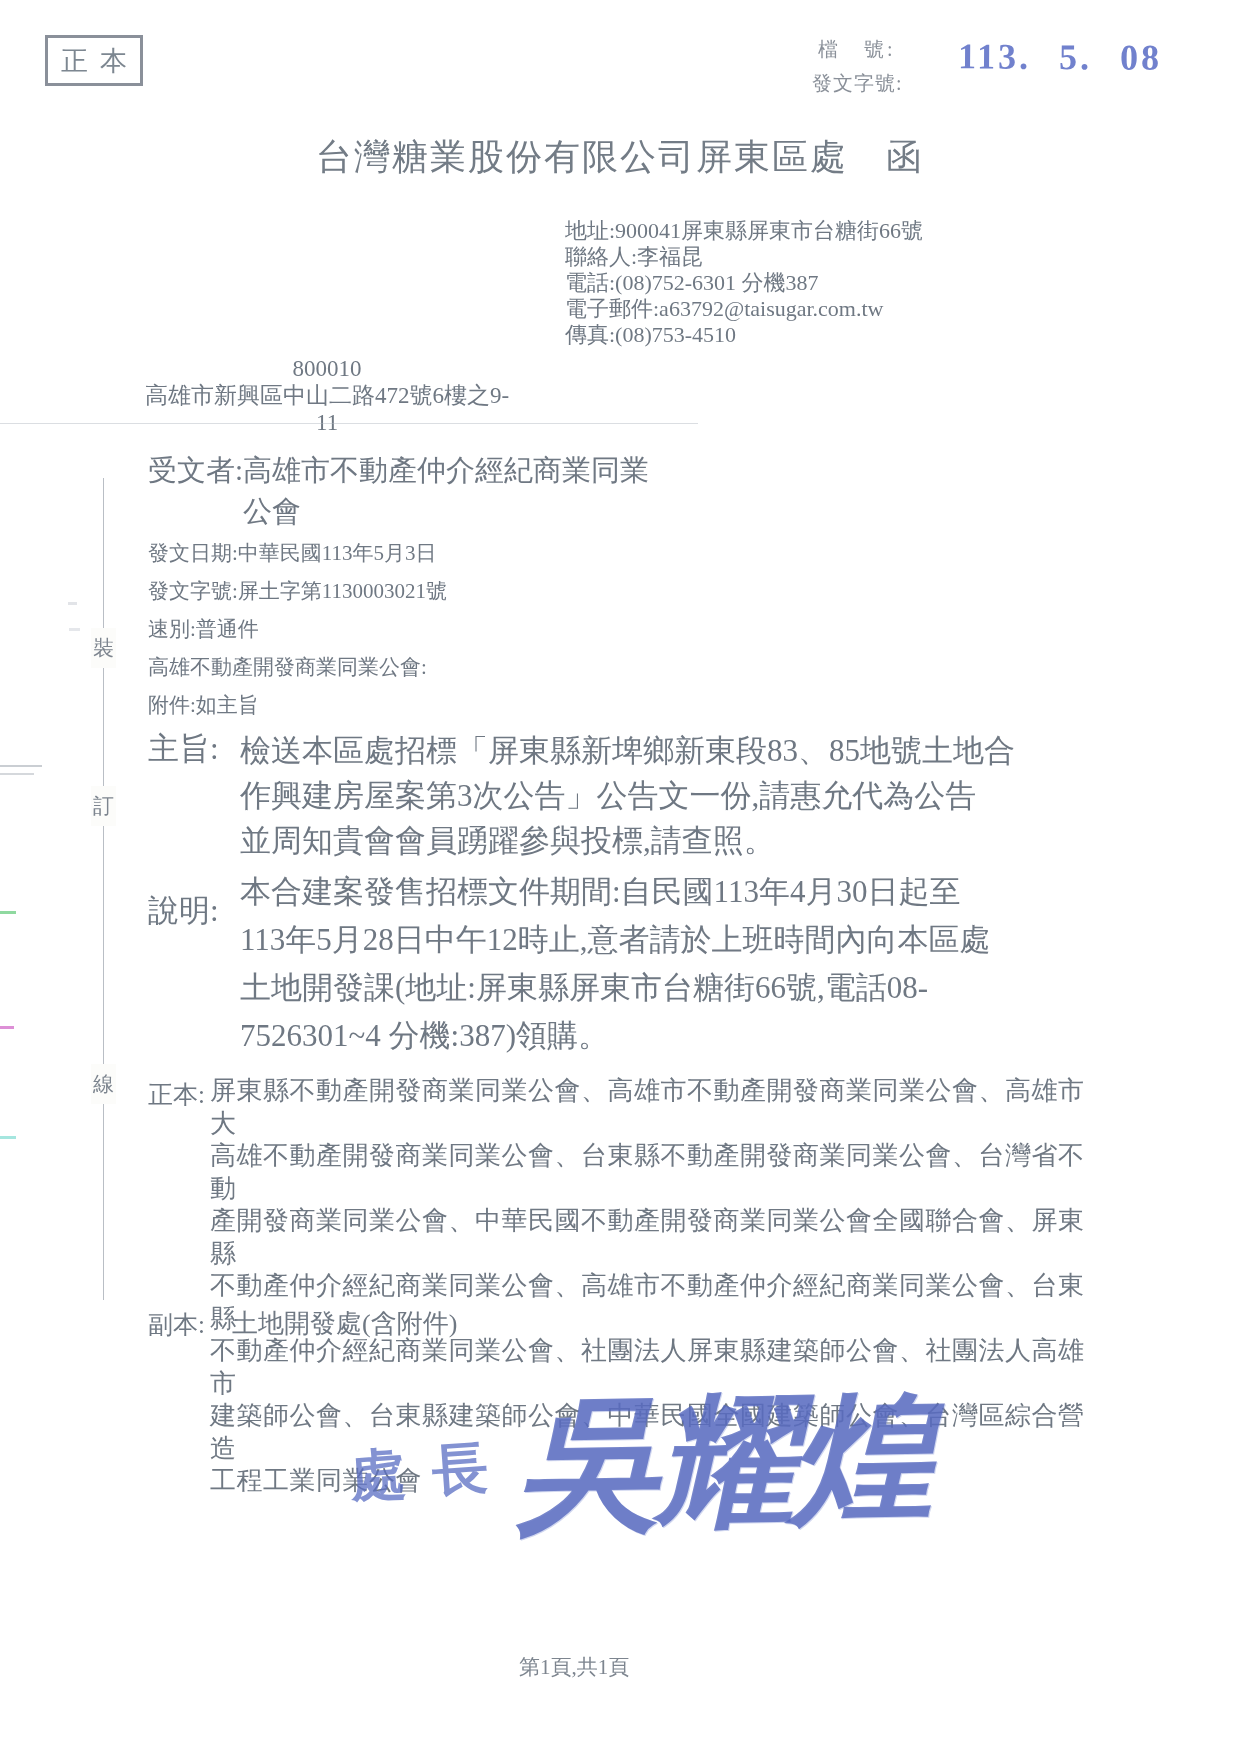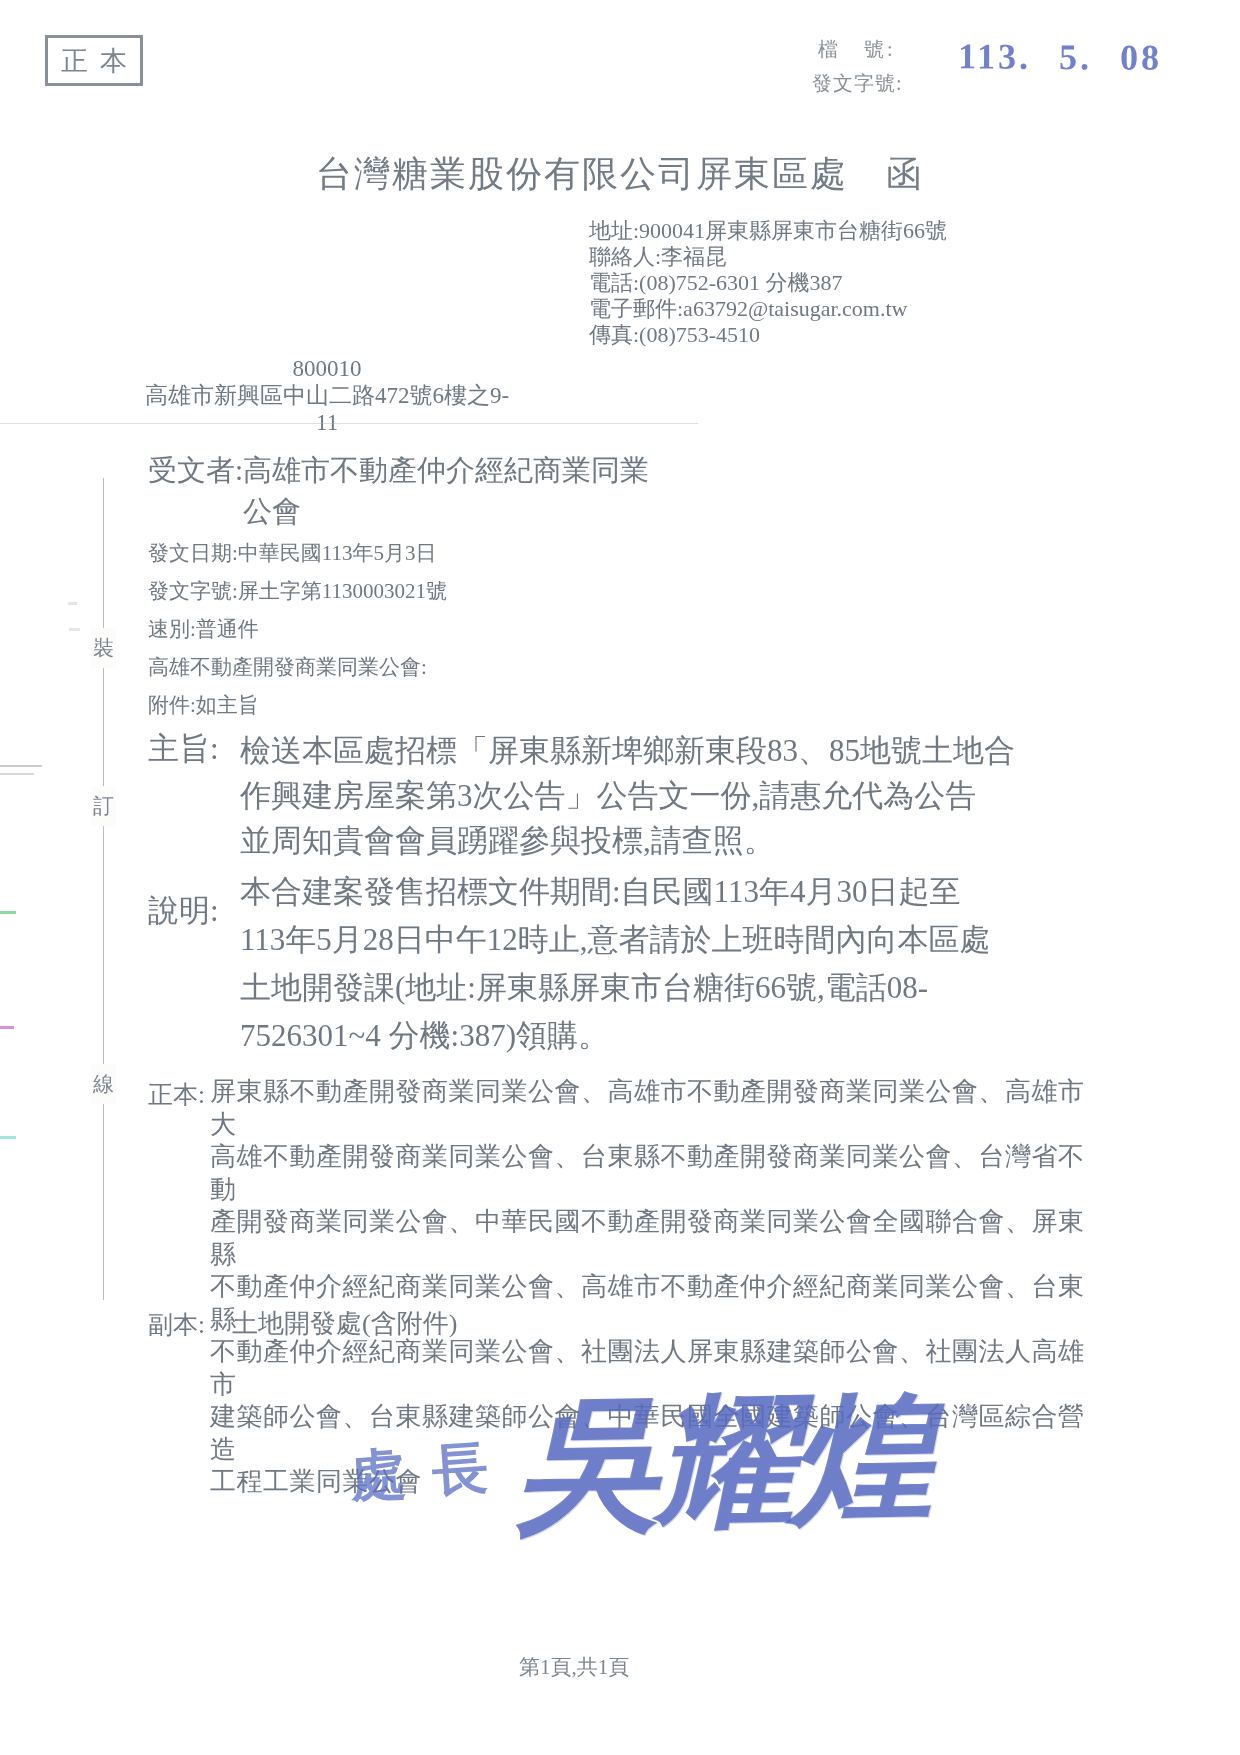--- a/index.html
+++ b/index.html
@@ -28,44 +28,44 @@
   .retention-label{left:812px;top:70px;font-size:20px;letter-spacing:1px;color:#8a9099;}
   .date-stamp{
     left:958px;top:36px;
     font-size:36px;font-weight:700;
     letter-spacing:3px;word-spacing:16px;
     color:#6577c9;opacity:.92;
     transform:rotate(.4deg);
   }
 
   .doc-title{
-    left:150px;top:150px;width:940px;
+    left:150px;top:133px;width:940px;
     text-align:center;
     font-size:36px;letter-spacing:2px;
     color:#737c86;
   }
 
   .sender-block{left:565px;top:218px;font-size:22px;line-height:26px;}
-  .sender-block div{white-space:nowrap;margin-left:24px;}
+  .sender-block div{white-space:nowrap;}
 
   .mailing-block{left:145px;top:355px;font-size:23px;line-height:27px;text-align:center;}
 
   .recipient-row{left:148px;top:450px;font-size:29px;line-height:41px;display:flex;}
   .recipient-name{width:420px;}
 
   .meta-block{left:148px;top:534px;font-size:21px;line-height:38px;}
 
   .para-label{font-size:31px;}
   .subject-label{left:148px;top:728px;}
   .subject-body{left:240px;top:728px;width:800px;font-size:31px;line-height:45px;}
   .expl-label{left:148px;top:868px;margin-top:22px;}
   .expl-body{left:240px;top:868px;width:810px;font-size:31px;line-height:48px;}
 
   .dist-label{left:148px;top:1078px;font-size:25px;}
-  .dist-body{left:210px;top:1076px;width:890px;font-size:26px;line-height:32.5px;letter-spacing:.5px;}
+  .dist-body{left:210px;top:1076px;width:890px;font-size:26px;line-height:32.5px;letter-spacing:.5px;font-family:Liberation Mono, monospace;}
   .copyto-label{left:148px;top:1308px;font-size:25px;}
   .copyto-body{left:212px;top:1306px;font-size:26px;margin-left:20px;}
 
   
   .stamp-title{
     left:350px;top:1434px;
     font-size:56px;font-weight:600;letter-spacing:26px;
     color:rgba(90,110,195,.75);
     transform:rotate(-4deg);
   }

